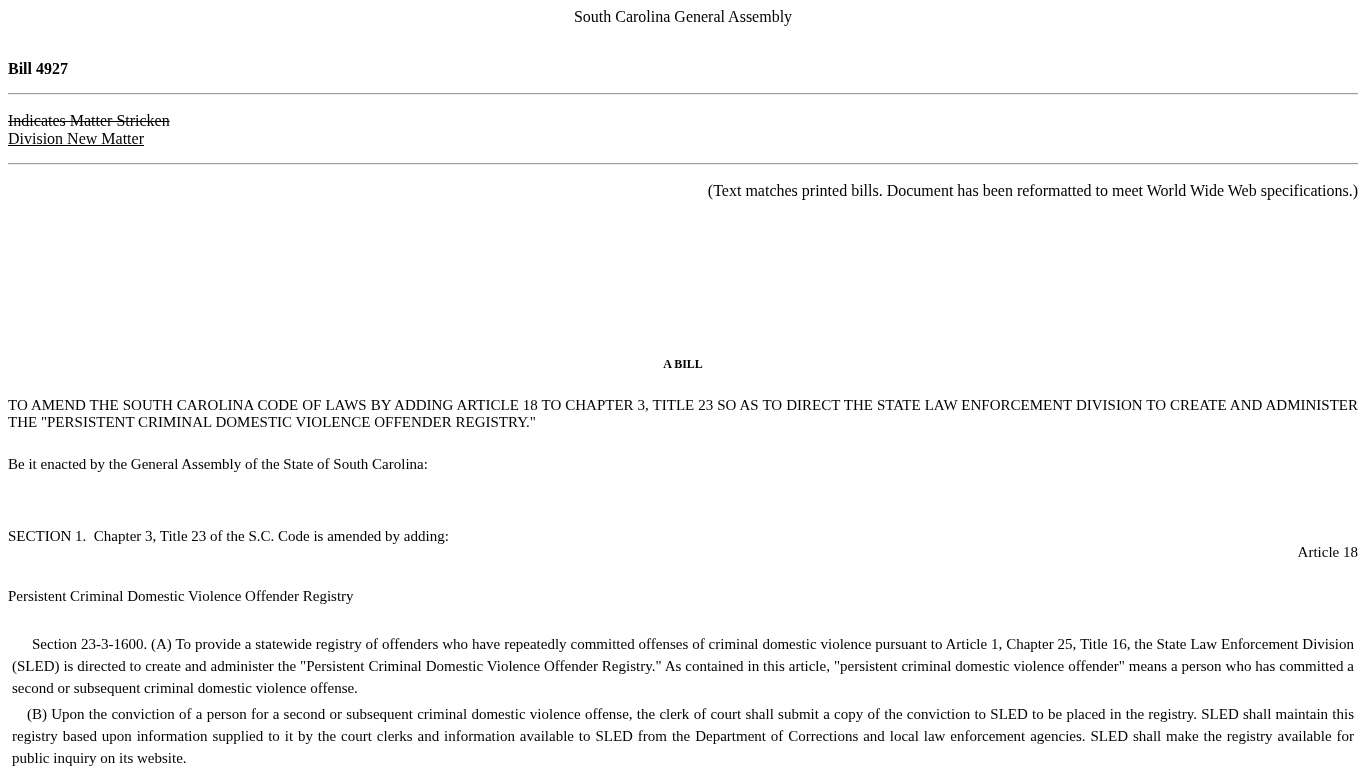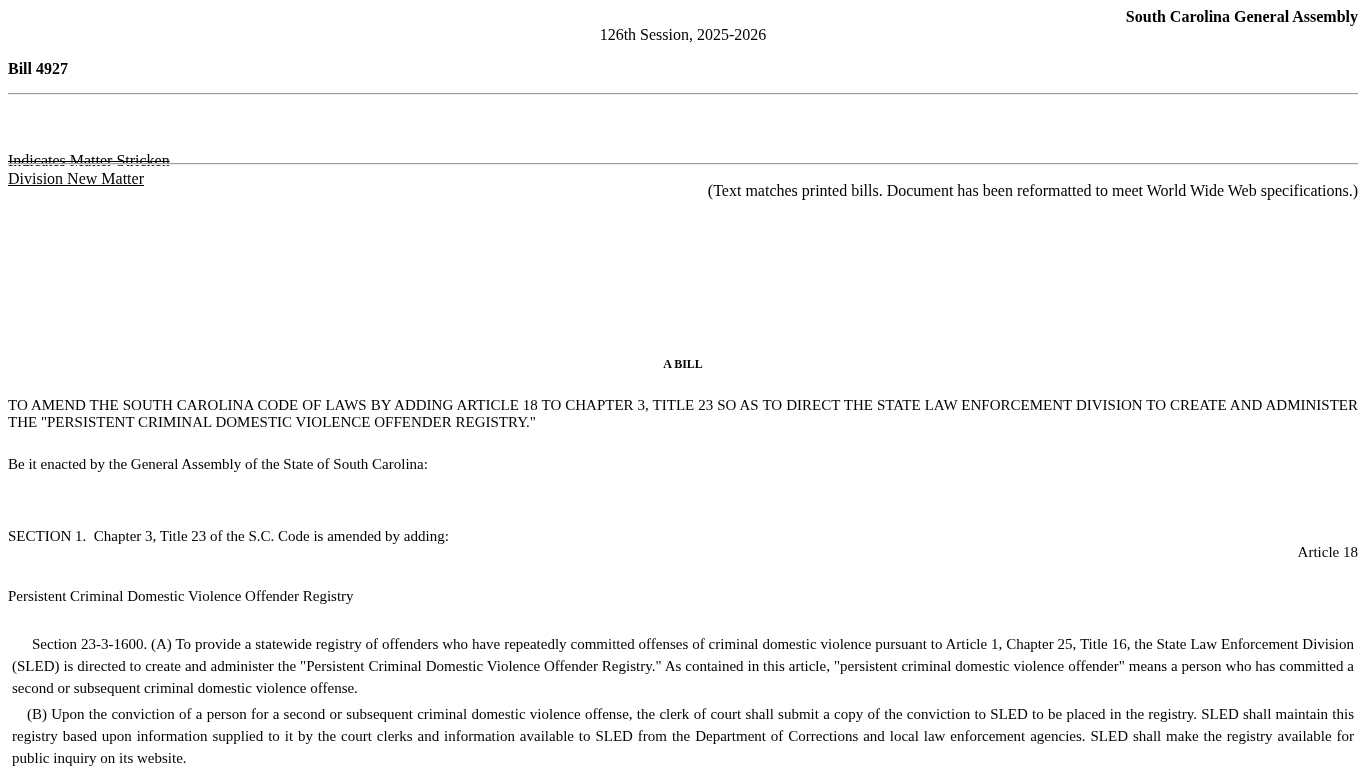--- a/index.html
+++ b/index.html
@@ -23,23 +23,22 @@
       top: 0;
     }
     .header-center {
       text-align: center;
       position: absolute;
       left: 0; right: 0;
       top: 8px;
       line-height: 18px;
     }
     .assembly {
-      font-weight: bold;
+      font-weight: normal;
       display: block;
-      text-align: right;
     }
     .session {
       display: block;
     }
     .bill-number {
       position: absolute;
       top: 60px;
       left: 0;
       font-weight: bold;
       line-height: 18px;
@@ -55,21 +54,21 @@
     }
     .rule-1 { top: 93px; }
     .rule-2 { top: 163px; }
     .legend {
       position: absolute;
       left: 0;
       top: 112px;
       line-height: 18px;
     }
     .legend span { display: block; }
-    .stricken { text-decoration: line-through; margin-top: 40px; }
+    .stricken { text-decoration: line-through; }
     .newmatter { text-decoration: underline; }
     .note {
       position: absolute;
       left: 0; right: 0;
       top: 182px;
       text-align: right;
       line-height: 18px;
     }
     .a-bill {
       position: absolute;
@@ -135,21 +134,20 @@
       text-indent: 15px;
     }
   </style>
 </head>
 <body>
 
 <div class="page">
 
   <div class="header-center">
     <span class="assembly">South Carolina General Assembly</span>
-    <span class="session">126th Session, 2025-2026</span>
   </div>
 
   <div class="bill-number">Bill 4927</div>
 
   <hr class="rule rule-1">
 
   <div class="legend">
     <span class="stricken">Indicates Matter Stricken</span>
     <span class="newmatter">Division New Matter</span>
   </div>

